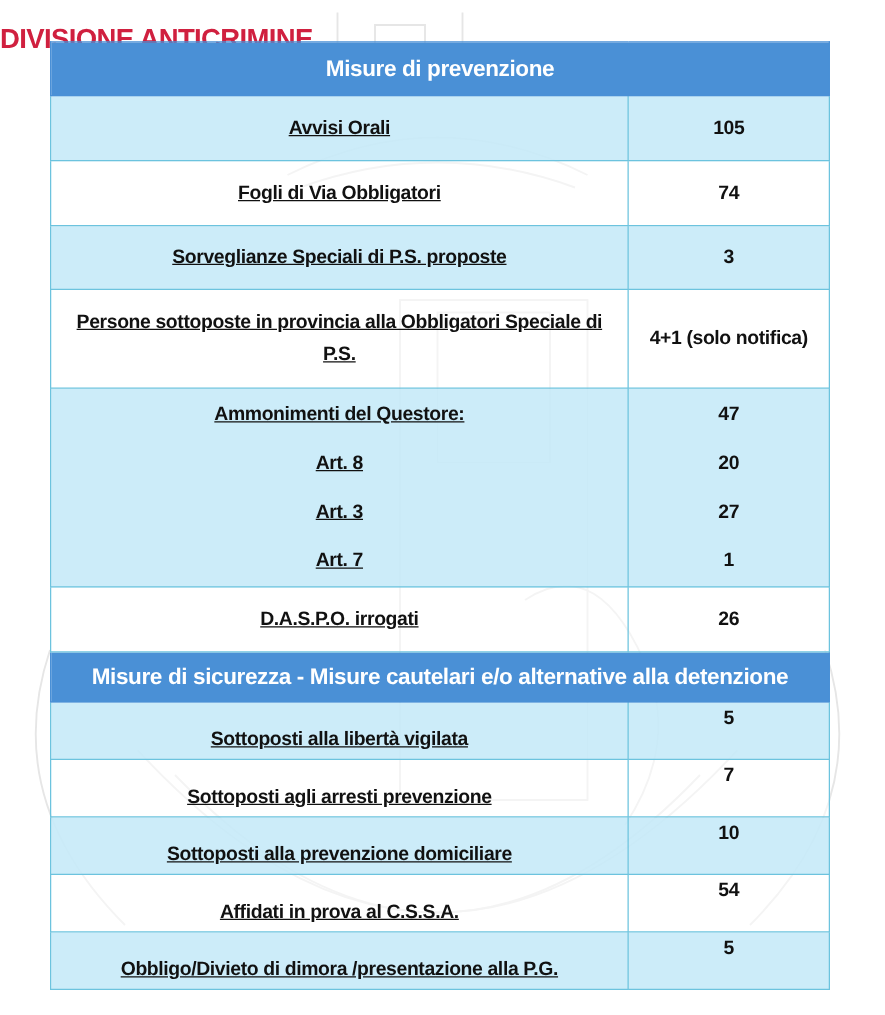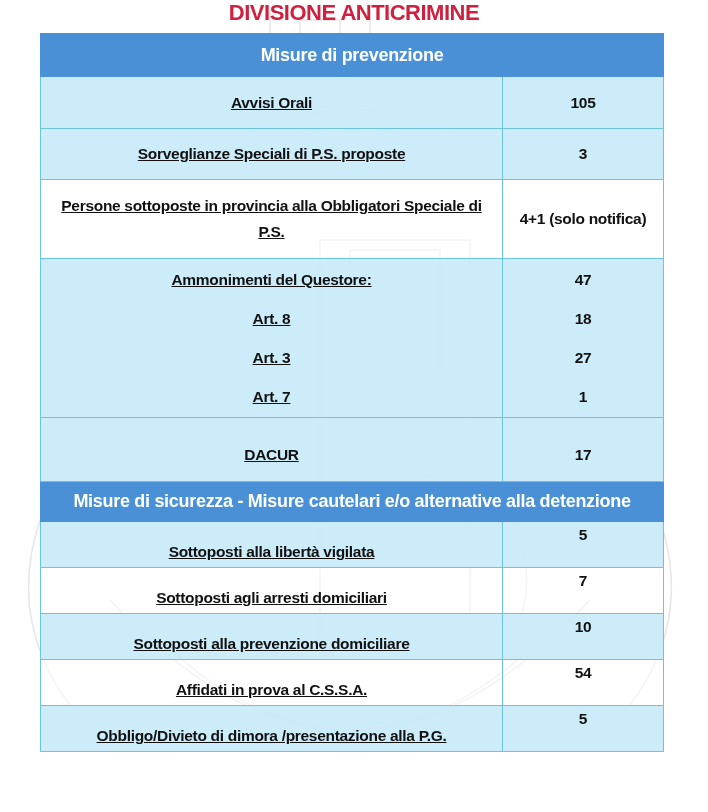--- a/index.html
+++ b/index.html
@@ -2,21 +2,21 @@
 <html><head>
 <meta charset="utf-8">
 <style>
   html, body { margin:0; padding:0; }
   body {
     width:708px; height:812px; background:#ffffff; position:relative; overflow:hidden;
     font-family:"Liberation Sans", sans-serif; color:#111;
   }
   .watermark { position:absolute; left:0; top:0; width:708px; height:812px; z-index:0; }
   .title {
-    position:absolute; left:0; width:708px; top:0; text-align:center;
+    position:absolute; left:0; width:708px; top:18px; 
     color:#d0203f; font-weight:bold; font-size:22px; letter-spacing:-0.5px; z-index:2;
   }
   table {
     position:absolute; left:40px; top:33px; width:624px; border-collapse:collapse;
     z-index:2; font-size:15.5px; font-weight:bold; letter-spacing:-0.3px;
   }
   td { border:1px solid #6cc3de; text-align:center; padding:0 6px; }
   .hdr td { background:#4a90d6; color:#fff; font-size:18px; font-weight:bold; border-color:#4a90d6; }
   .hdr1 td { height:42px;margin-left:12px; }
   .hdr2 td { height:39px; }
@@ -58,55 +58,59 @@
 
 <table>
   <tbody>
       <tr class="hdr hdr1">
     <td colspan="2">Misure di prevenzione</td>
   </tr>
   <tr class="blue r1">
     <td class="lbl">Avvisi Orali</td>
     <td class="val">105</td>
   </tr>
+  <tr class="white r2">
+    <td class="lbl">Fogli di Via Obbligatori</td>
+    <td class="val">74</td>
+  </tr>
   <tr class="blue r3">
     <td class="lbl">Sorveglianze Speciali di P.S. proposte</td>
     <td class="val">3</td>
   </tr>
   <tr class="white r4">
     <td class="lbl">Persone sottoposte in provincia alla Obbligatori Speciale di P.S.</td>
     <td class="val" style="padding:0 4px">4+1 (solo notifica)</td>
   </tr>
   <tr class="blue r5">
     <td class="lbl stack">
       <div>Ammonimenti del Questore:</div>
       <div>Art. 8</div>
       <div>Art. 3</div>
       <div>Art. 7</div>
     </td>
     <td class="val stack">
       <div>47</div>
-      <div>18</div>
+      <div>20</div>
       <div>27</div>
       <div>1</div>
     </td>
   </tr>
-  <tr class="blue r7">
-    <td class="lbl" style="padding-top:10px">DACUR</td>
-    <td class="val" style="padding-top:10px">17</td>
+  <tr class="white r6">
+    <td class="lbl">D.A.S.P.O. irrogati</td>
+    <td class="val">26</td>
   </tr>
   <tr class="hdr hdr2">
     <td colspan="2">Misure di sicurezza - Misure cautelari e/o alternative alla detenzione</td>
   </tr>
   <tr class="blue s">
     <td class="lbl">Sottoposti alla libertà vigilata</td>
     <td class="val">5</td>
   </tr>
   <tr class="white s">
-    <td class="lbl">Sottoposti agli arresti domiciliari</td>
+    <td class="lbl">Sottoposti agli arresti prevenzione</td>
     <td class="val">7</td>
   </tr>
   <tr class="blue s">
     <td class="lbl">Sottoposti alla prevenzione domiciliare</td>
     <td class="val">10</td>
   </tr>
   <tr class="white s">
     <td class="lbl">Affidati in prova al C.S.S.A.</td>
     <td class="val">54</td>
   </tr>

